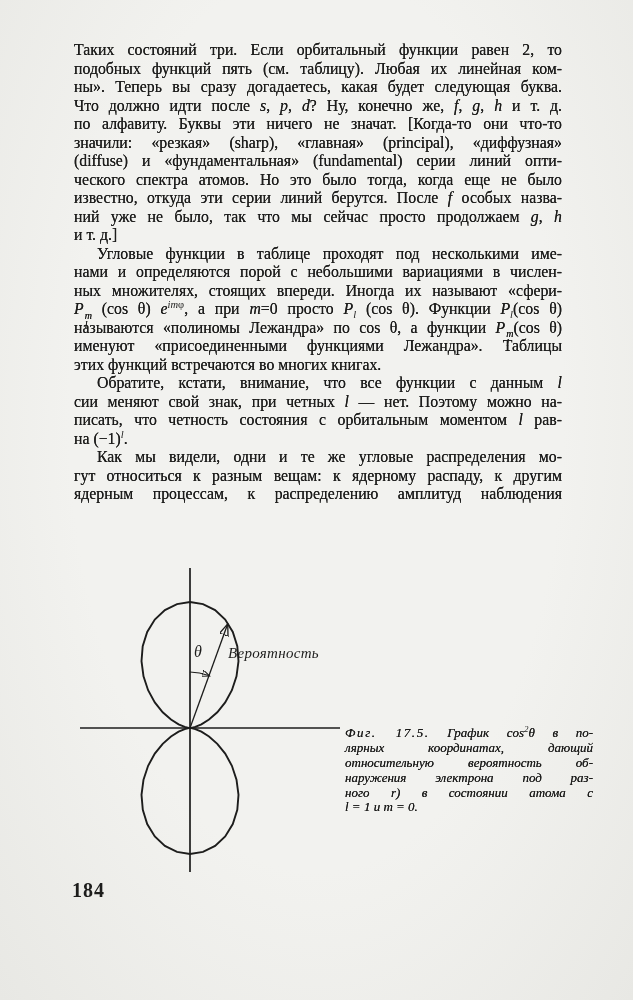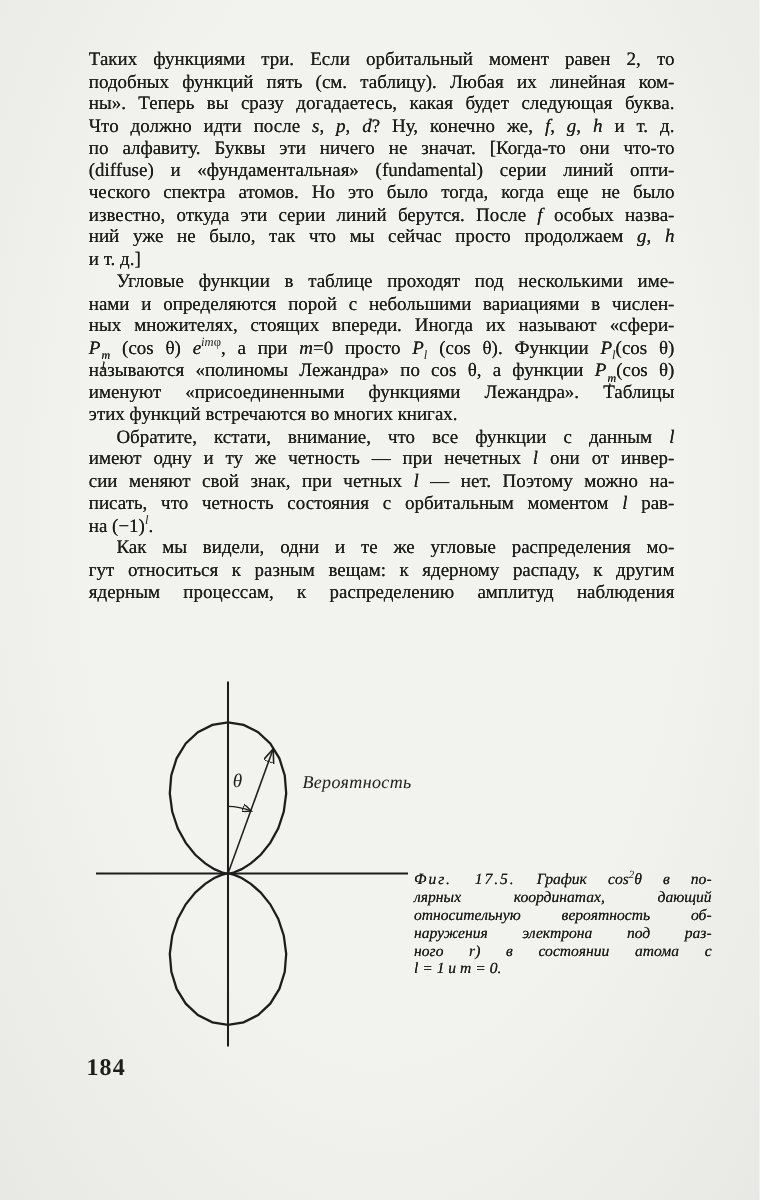--- a/index.html
+++ b/index.html
@@ -32,21 +32,21 @@
     display:inline-flex;flex-direction:column;align-items:flex-start;
     font-size:10px;line-height:0.92;vertical-align:-0.45em;margin-left:1px;
   }
   .fig-svg{position:absolute;left:0;top:0;pointer-events:none;}
   .fig-svg line, .fig-svg path{stroke:var(--ink);fill:none;}
   .theta-label{
     position:absolute;left:194px;top:643px;
     font-style:italic;font-size:16px;
   }
   .prob-label{
-    position:absolute;left:252px;top:645px;
+    position:absolute;left:228px;top:645px;
     font-style:italic;font-size:15px;letter-spacing:0.3px;
   }
   .caption{
     position:absolute;left:345px;top:726px;width:248px;
     font-style:italic;font-size:13px;
     text-shadow:0 0 0.3px currentColor;
   }
   .cap-line{
     height:14.9px;line-height:14.9px;
     text-align:justify;text-align-last:justify;
@@ -58,45 +58,45 @@
     position:absolute;left:72px;top:879px;
     font-weight:bold;font-size:20px;letter-spacing:1px;
   }
 </style>
 </head>
 <body>
 
 <div class="page">
 
   <div class="text-block" id="body-text">
-      <div class="line">Таких функциями три. Если орбитальный момент равен 2, то</div>
+      <div class="line">Таких состояний три. Если орбитальный функции равен 2, то</div>
       <div class="line">подобных функций пять (см. таблицу). Любая их линейная ком-</div>
       <div class="line">ны». Теперь вы сразу догадаетесь, какая будет следующая буква.</div>
       <div class="line">Что должно идти после <i>s</i>, <i>p</i>, <i>d</i>? Ну, конечно же, <i>f</i>, <i>g</i>, <i>h</i> и т. д.</div>
       <div class="line">по алфавиту. Буквы эти ничего не значат. [Когда-то они что-то</div>
+      <div class="line">значили: «резкая» (sharp), «главная» (principal), «диффузная»</div>
       <div class="line">(diffuse) и «фундаментальная» (fundamental) серии линий опти-</div>
       <div class="line">ческого спектра атомов. Но это было тогда, когда еще не было</div>
       <div class="line">известно, откуда эти серии линий берутся. После <i>f</i> особых назва-</div>
       <div class="line">ний уже не было, так что мы сейчас просто продолжаем <i>g</i>, <i>h</i></div>
       <div class="line parend">и т. д.]</div>
       <div class="line indent">Угловые функции в таблице проходят под несколькими име-</div>
       <div class="line">нами и определяются порой с небольшими вариациями в числен-</div>
       <div class="line">ных множителях, стоящих впереди. Иногда их называют «сфери-</div>
       <div class="line"><i>P</i><span class="ss">
           <i>m</i>
           <i>l</i>
         </span> (cos θ) <i>e</i><sup><i>im</i>φ</sup>, а при <i>m</i>=0 просто <i>P</i><sub><i>l</i></sub> (cos θ). Функции <i>P</i><sub><i>l</i></sub>(cos θ)</div>
       <div class="line">называются «полиномы Лежандра» по cos θ, а функции <i>P</i><span class="ss">
           <i>m</i>
           <i>l</i>
         </span>(cos θ)</div>
       <div class="line">именуют «присоединенными функциями Лежандра». Таблицы</div>
       <div class="line parend">этих функций встречаются во многих книгах.</div>
       <div class="line indent">Обратите, кстати, внимание, что все функции с данным <i>l</i></div>
-      <div class="line">имеют одну и ту же четность — при нечетных <i>l</i> они от инвер-</div>
       <div class="line">сии меняют свой знак, при четных <i>l</i> — нет. Поэтому можно на-</div>
       <div class="line">писать, что четность состояния с орбитальным моментом <i>l</i> рав-</div>
       <div class="line parend">на (−1)<sup><i>l</i></sup>.</div>
       <div class="line indent">Как мы видели, одни и те же угловые распределения мо-</div>
       <div class="line">гут относиться к разным вещам: к ядерному распаду, к другим</div>
       <div class="line">ядерным процессам, к распределению амплитуд наблюдения</div>
     </div>
 
   <svg class="fig-svg" width="633" height="1000" viewBox="0 0 633 1000">
     <defs>

